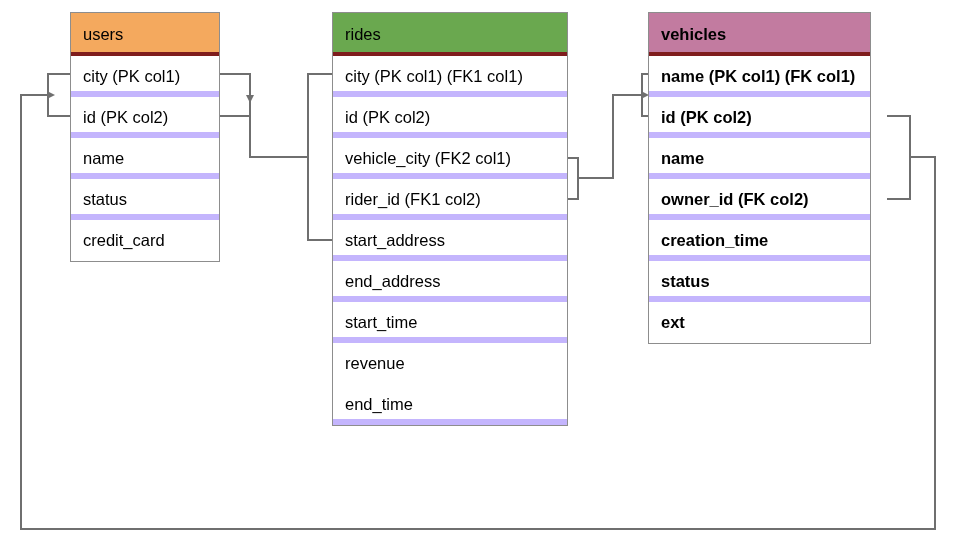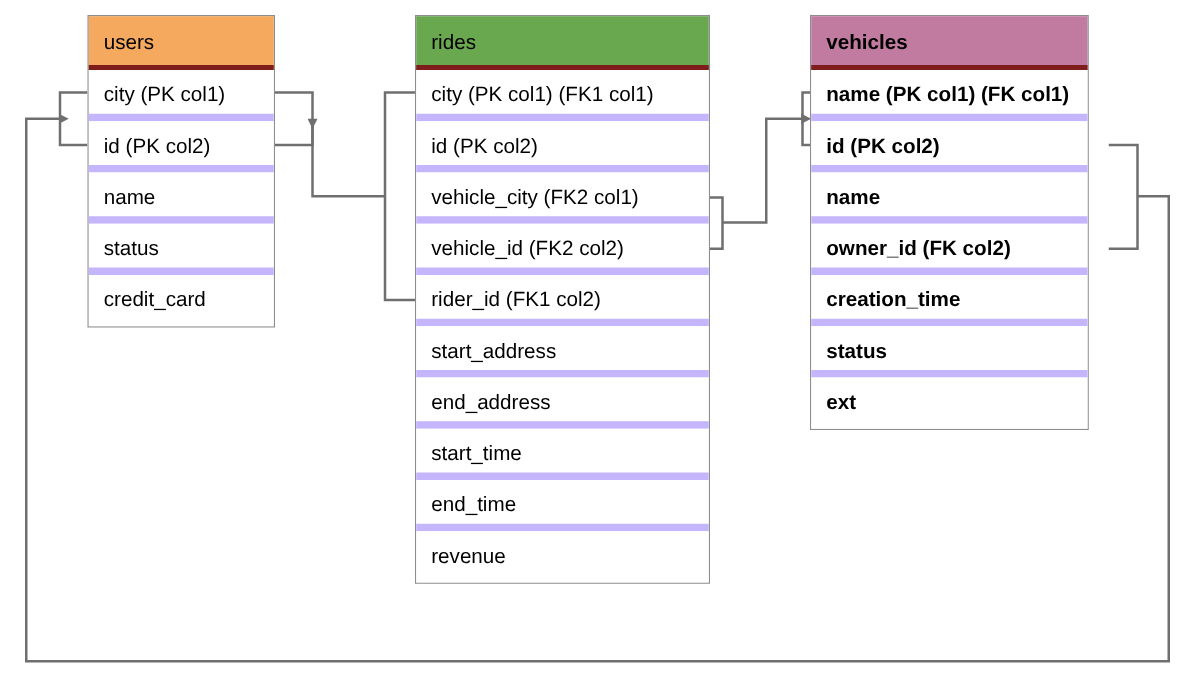--- a/index.html
+++ b/index.html
@@ -100,27 +100,26 @@
     <div class="table-row">name</div>
     <div class="table-row">status</div>
     <div class="table-row last">credit_card</div>
   </div>
 
   <div class="table-box" style="left:332px; top:12px; width:236px;">
     <div class="table-header" style="background:#6aa84f;">rides</div>
     <div class="table-row">city (PK col1) (FK1 col1)</div>
     <div class="table-row">id (PK col2)</div>
     <div class="table-row">vehicle_city (FK2 col1)</div>
-    <div class="table-row">vehicle_id (FK2 col2)</div>
     <div class="table-row">rider_id (FK1 col2)</div>
     <div class="table-row">start_address</div>
     <div class="table-row">end_address</div>
     <div class="table-row">start_time</div>
+    <div class="table-row last">revenue</div>
     <div class="table-row">end_time</div>
-    <div class="table-row last">revenue</div>
   </div>
 
   <div class="table-box" style="left:648px; top:12px; width:223px;font-weight:bold;">
     <div class="table-header" style="background:#c27ba0;">vehicles</div>
     <div class="table-row">name (PK col1) (FK col1)</div>
     <div class="table-row">id (PK col2)</div>
     <div class="table-row">name</div>
     <div class="table-row">owner_id (FK col2)</div>
     <div class="table-row">creation_time</div>
     <div class="table-row">status</div>

